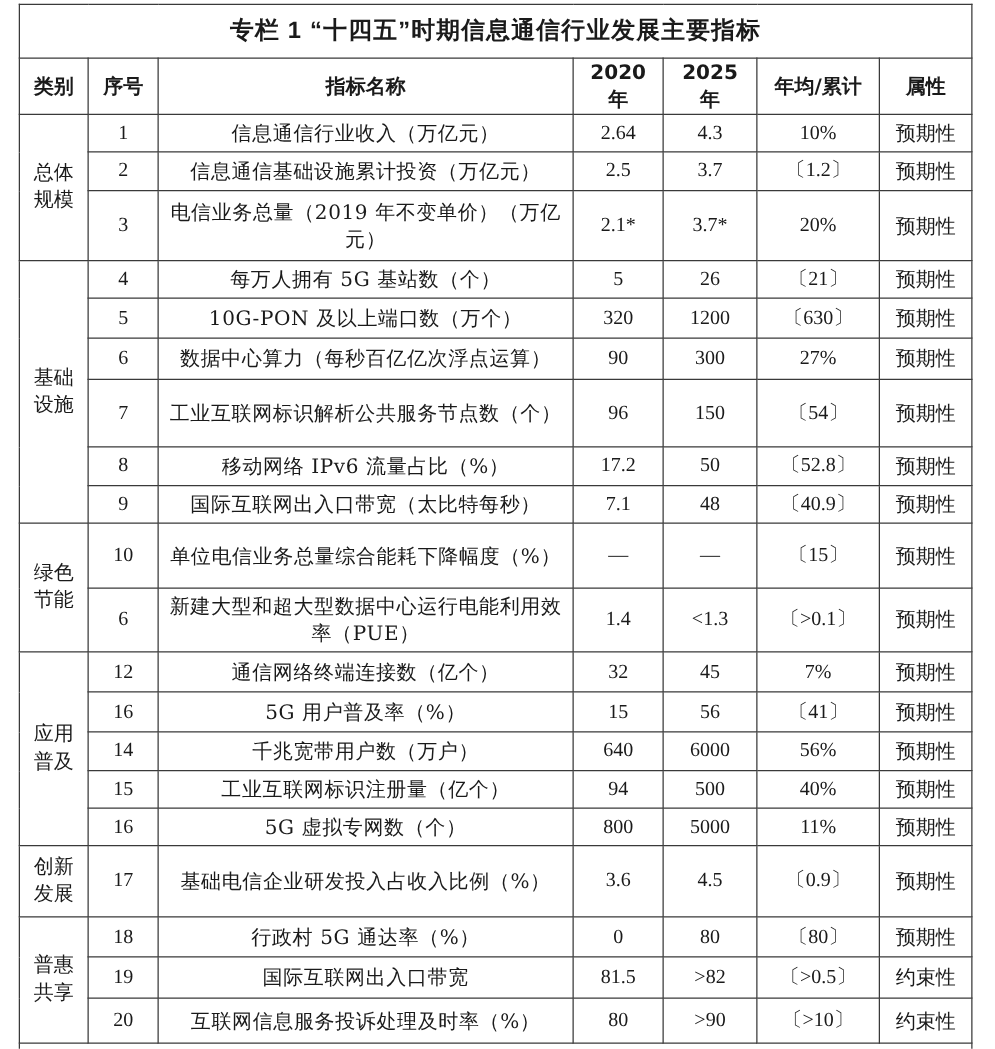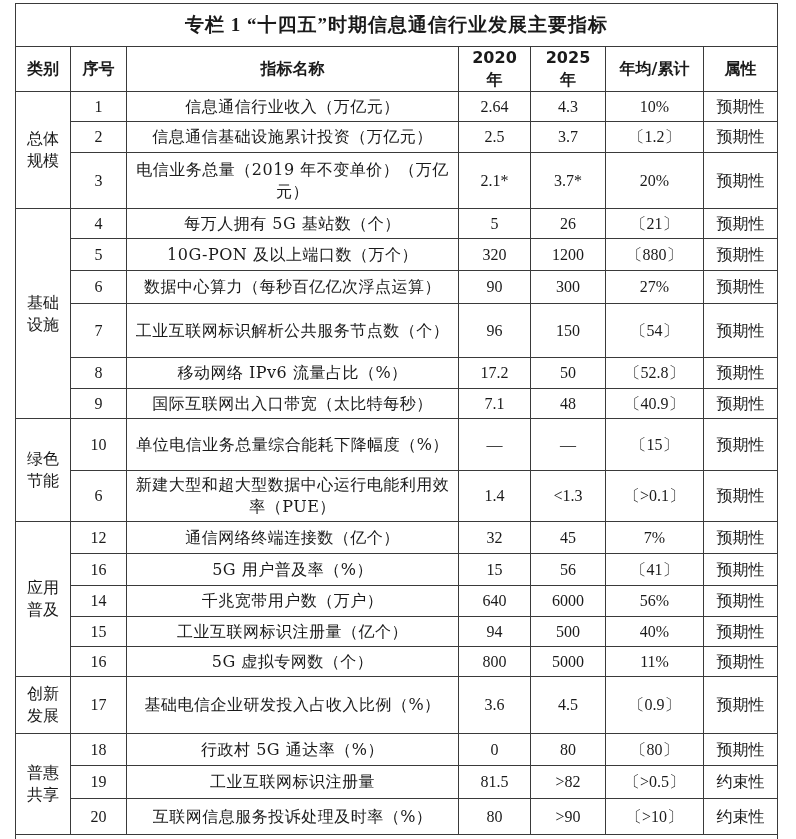--- a/index.html
+++ b/index.html
@@ -36,21 +36,21 @@
       font-weight: normal;
     }
     table.indicators th {
       font-family: "DejaVu Sans", "Liberation Sans", sans-serif;
       font-weight: bold;
       font-size: 16px;
       height: 40px;
     }
     .title-cell {
       height: 42px;
-      font-family: Liberation Serif, serif;
+      font-family: Liberation Sans, sans-serif;
       font-weight: bold !important;
       font-size: 19px !important;
       letter-spacing: 1px;
     }
     td.cat {
       font-family: Liberation Sans, sans-serif;
       font-weight: bold;
       font-size: 16px;
       line-height: 24px;
     }
@@ -136,21 +136,21 @@
         <td class="num">5</td>
         <td class="num">26</td>
         <td class="num">〔21〕</td>
         <td class="attr">预期性</td>
       </tr>
       <tr style="height:32px">
         <td class="num">5</td>
         <td class="name">10G-PON 及以上端口数（万个）</td>
         <td class="num">320</td>
         <td class="num">1200</td>
-        <td class="num">〔880〕</td>
+        <td class="num">〔630〕</td>
         <td class="attr">预期性</td>
       </tr>
       <tr style="height:33px">
         <td class="num">6</td>
         <td class="name">数据中心算力（每秒百亿亿次浮点运算）</td>
         <td class="num">90</td>
         <td class="num">300</td>
         <td class="num">27%</td>
         <td class="attr">预期性</td>
       </tr>
@@ -265,21 +265,21 @@
         </td>
         <td class="num">18</td>
         <td class="name">行政村 5G 通达率（%）</td>
         <td class="num">0</td>
         <td class="num">80</td>
         <td class="num">〔80〕</td>
         <td class="attr">预期性</td>
       </tr>
       <tr style="height:33px">
         <td class="num">19</td>
-        <td class="name">工业互联网标识注册量</td>
+        <td class="name">国际互联网出入口带宽</td>
         <td class="num">81.5</td>
         <td class="num">&gt;82</td>
         <td class="num">〔&gt;0.5〕</td>
         <td class="attr">约束性</td>
       </tr>
       <tr style="height:36px">
         <td class="num">20</td>
         <td class="name">互联网信息服务投诉处理及时率（%）</td>
         <td class="num">80</td>
         <td class="num">&gt;90</td>

